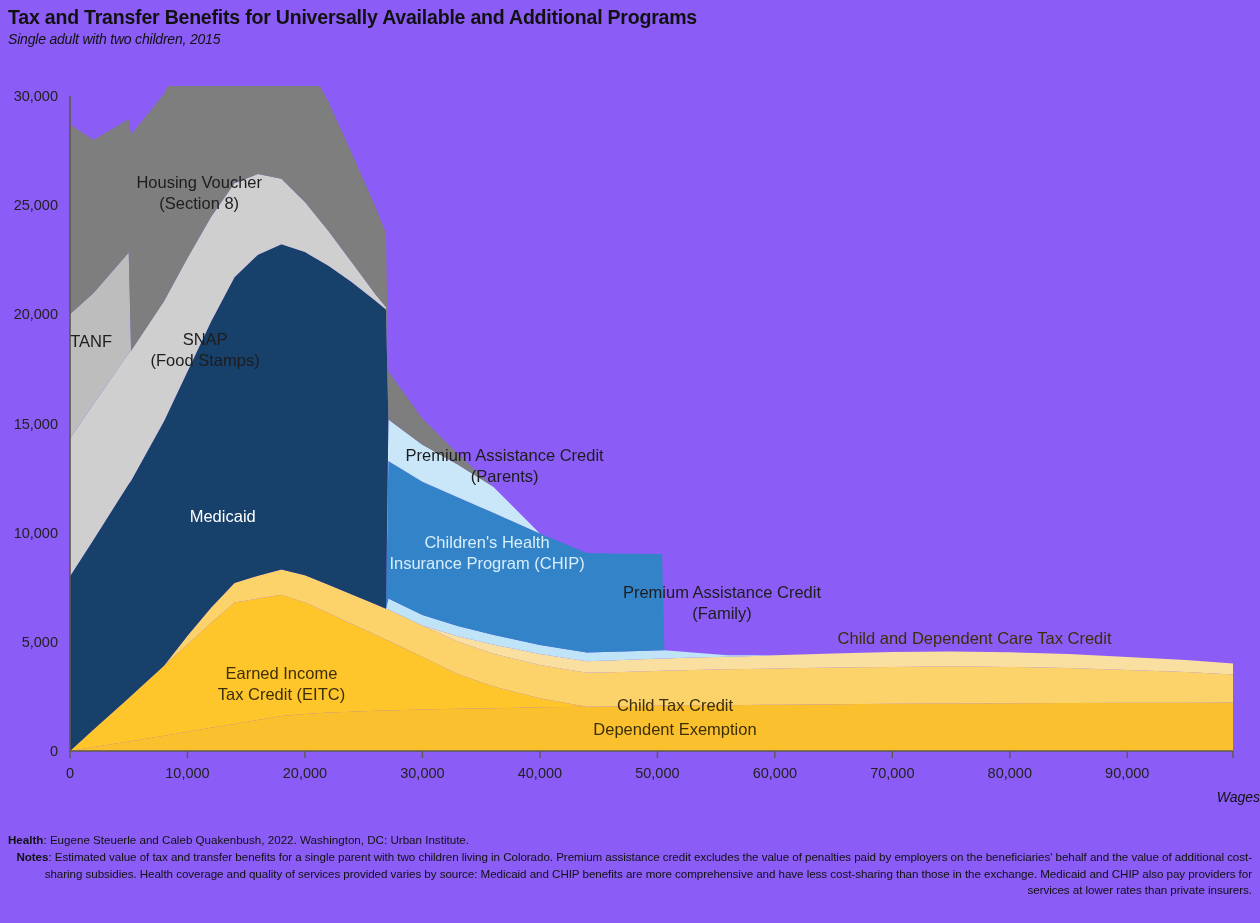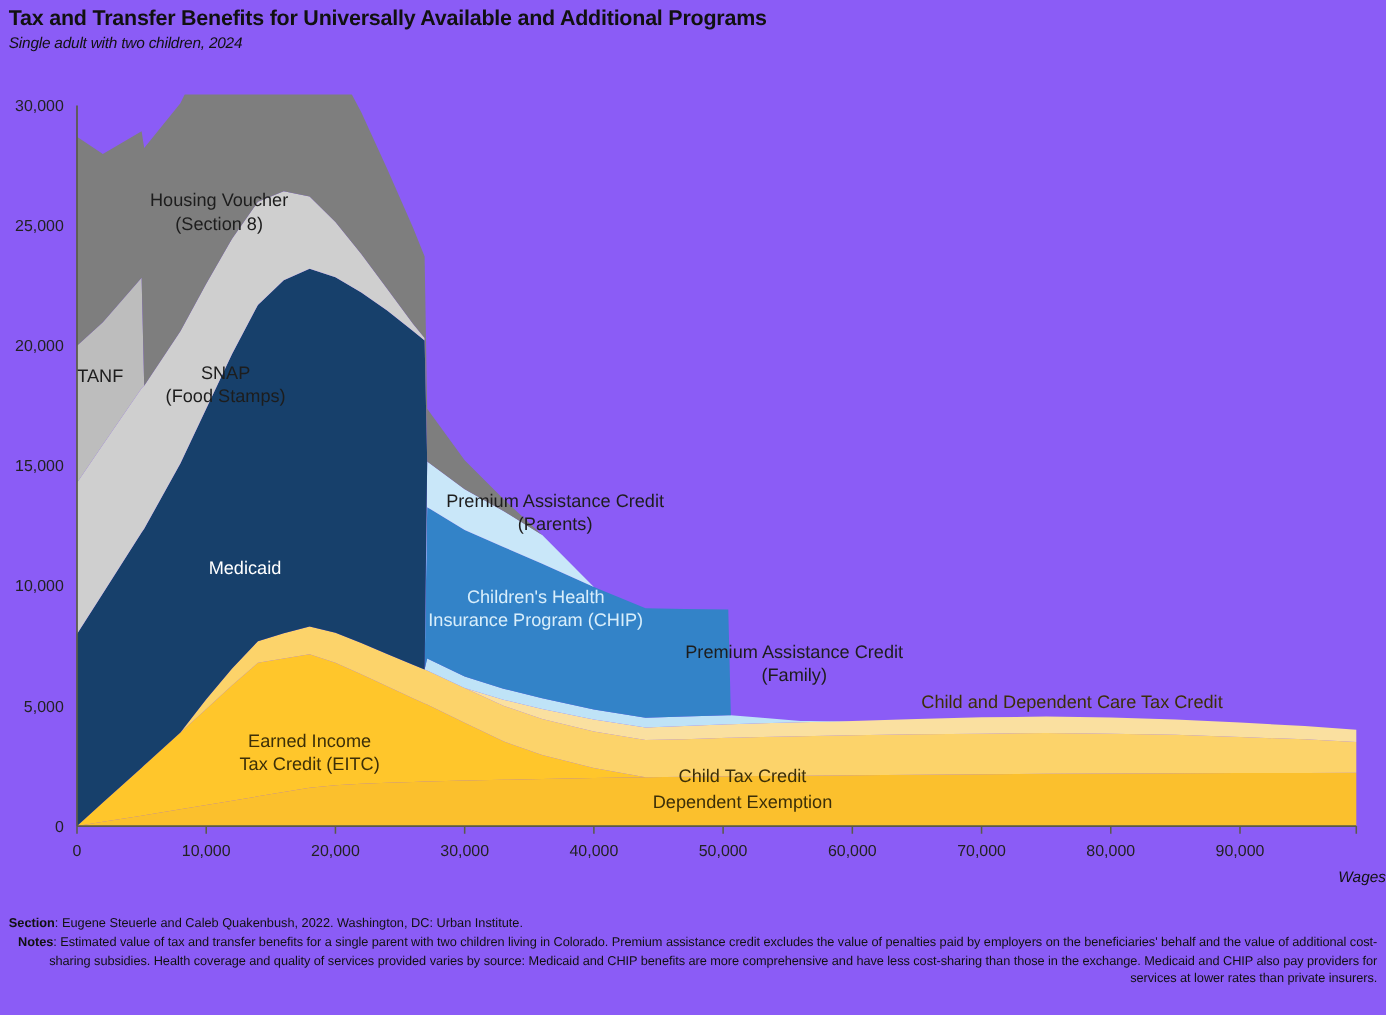--- a/index.html
+++ b/index.html
@@ -78,21 +78,21 @@
   #source-line { margin-bottom: 1px; }
   #notes-line { letter-spacing: -0.05px; text-align: right; }
 </style>
 </head>
 <body>
 
 <div id="page">
 
   <div id="header">
     <div id="chart-title">Tax and Transfer Benefits  for Universally Available and Additional Programs</div>
-    <div id="chart-subtitle">Single adult with two children, 2024</div>
+    <div id="chart-subtitle">Single adult with two children, 2015</div>
   </div>
 
   <div id="plot-wrap">
     <svg id="plot-svg" width="1260" height="700">
       <g id="areas-group">
           <polygon points="70,665 93.4949494949495,661.07 128.73737373737373,655.6116666666667 131.08686868686868,655.175 163.97979797979798,649.7166666666667 187.47474747474746,645.7866666666666 210.96969696969697,641.8566666666667 234.46464646464645,637.9266666666666 257.95959595959596,633.9966666666667 281.4545454545455,630.0666666666666 304.9494949494949,627.8833333333333 328.44444444444446,626.5733333333334 351.93939393939394,625.7 375.4343434343435,624.8266666666667 386.0070707070707,624.39 388.35656565656564,624.39 422.42424242424244,623.5166666666667 457.66666666666663,622.8616666666667 492.90909090909093,622.2066666666667 539.8989898989898,621.3333333333334 586.8888888888889,620.6783333333333 622.1313131313132,620.2416666666667 662.0727272727272,619.5866666666667 664.4222222222222,619.5866666666667 692.6161616161617,619.3683333333333 727.8585858585858,619.15 774.8484848484849,618.7133333333334 833.5858585858585,618.2766666666666 892.3232323232323,617.84 951.060606060606,617.4033333333333 1009.7979797979798,617.185 1068.5353535353534,616.9666666666667 1127.2727272727273,616.7483333333333 1186.010101010101,616.6391666666667 1233,616.53 1233,665 1186.010101010101,665 1127.2727272727273,665 1068.5353535353534,665 1009.7979797979798,665 951.060606060606,665 892.3232323232323,665 833.5858585858585,665 774.8484848484849,665 727.8585858585858,665 692.6161616161617,665 664.4222222222222,665 662.0727272727272,665 622.1313131313132,665 586.8888888888889,665 539.8989898989898,665 492.90909090909093,665 457.66666666666663,665 422.42424242424244,665 388.35656565656564,665 386.0070707070707,665 375.4343434343435,665 351.93939393939394,665 328.44444444444446,665 304.9494949494949,665 281.4545454545455,665 257.95959595959596,665 234.46464646464645,665 210.96969696969697,665 187.47474747474746,665 163.97979797979798,665 131.08686868686868,665 128.73737373737373,665 93.4949494949495,665 70,665" fill="#FBC02D" stroke="none"></polygon>
           <polygon points="70,665 93.4949494949495,643.6033333333334 128.73737373737373,611.945 131.08686868686868,609.7616666666667 163.97979797979798,579.85 187.47474747474746,558.4533333333334 210.96969696969697,537.0566666666666 234.46464646464645,516.5333333333333 257.95959595959596,512.6033333333334 281.4545454545455,508.67333333333335 304.9494949494949,516.5333333333333 328.44444444444446,527.0133333333333 351.93939393939394,537.93 375.4343434343435,548.8466666666667 386.0070707070707,553.65 388.35656565656564,554.5233333333333 422.42424242424244,571.1166666666667 457.66666666666663,587.9283333333333 492.90909090909093,600.3733333333333 539.8989898989898,612.1633333333333 586.8888888888889,620.6783333333333 622.1313131313132,620.2416666666667 662.0727272727272,619.5866666666667 664.4222222222222,619.5866666666667 692.6161616161617,619.3683333333333 727.8585858585858,619.15 774.8484848484849,618.7133333333334 833.5858585858585,618.2766666666666 892.3232323232323,617.84 951.060606060606,617.4033333333333 1009.7979797979798,617.185 1068.5353535353534,616.9666666666667 1127.2727272727273,616.7483333333333 1186.010101010101,616.6391666666667 1233,616.53 1233,616.53 1186.010101010101,616.6391666666667 1127.2727272727273,616.7483333333333 1068.5353535353534,616.9666666666667 1009.7979797979798,617.185 951.060606060606,617.4033333333333 892.3232323232323,617.84 833.5858585858585,618.2766666666666 774.8484848484849,618.7133333333334 727.8585858585858,619.15 692.6161616161617,619.3683333333333 664.4222222222222,619.5866666666667 662.0727272727272,619.5866666666667 622.1313131313132,620.2416666666667 586.8888888888889,620.6783333333333 539.8989898989898,621.3333333333334 492.90909090909093,622.2066666666667 457.66666666666663,622.8616666666667 422.42424242424244,623.5166666666667 388.35656565656564,624.39 386.0070707070707,624.39 375.4343434343435,624.8266666666667 351.93939393939394,625.7 328.44444444444446,626.5733333333334 304.9494949494949,627.8833333333333 281.4545454545455,630.0666666666666 257.95959595959596,633.9966666666667 234.46464646464645,637.9266666666666 210.96969696969697,641.8566666666667 187.47474747474746,645.7866666666666 163.97979797979798,649.7166666666667 131.08686868686868,655.175 128.73737373737373,655.6116666666667 93.4949494949495,661.07 70,665" fill="#FFC62B" stroke="none"></polygon>
           <polygon points="70,665 93.4949494949495,643.6033333333334 128.73737373737373,611.945 131.08686868686868,609.7616666666667 163.97979797979798,579.85 187.47474747474746,549.72 210.96969696969697,521.7733333333333 234.46464646464645,496.8833333333333 257.95959595959596,489.67833333333334 281.4545454545455,483.565 304.9494949494949,489.2416666666667 328.44444444444446,498.63 351.93939393939394,508.45500000000004 375.4343434343435,518.28 386.0070707070707,522.6466666666666 388.35656565656564,523.52 422.42424242424244,539.4583333333334 457.66666666666663,555.615 492.90909090909093,567.6233333333333 539.8989898989898,578.9766666666667 586.8888888888889,586.8366666666667 622.1313131313132,585.9633333333334 662.0727272727272,584.6533333333333 664.4222222222222,584.6533333333333 692.6161616161617,583.9983333333333 727.8585858585858,583.3433333333334 774.8484848484849,582.47 833.5858585858585,581.5966666666667 892.3232323232323,580.9416666666667 951.060606060606,580.2866666666666 1009.7979797979798,580.9416666666667 1068.5353535353534,582.0333333333333 1127.2727272727273,583.9983333333333 1186.010101010101,586.0725 1233,588.5833333333334 1233,616.53 1186.010101010101,616.6391666666667 1127.2727272727273,616.7483333333333 1068.5353535353534,616.9666666666667 1009.7979797979798,617.185 951.060606060606,617.4033333333333 892.3232323232323,617.84 833.5858585858585,618.2766666666666 774.8484848484849,618.7133333333334 727.8585858585858,619.15 692.6161616161617,619.3683333333333 664.4222222222222,619.5866666666667 662.0727272727272,619.5866666666667 622.1313131313132,620.2416666666667 586.8888888888889,620.6783333333333 539.8989898989898,612.1633333333333 492.90909090909093,600.3733333333333 457.66666666666663,587.9283333333333 422.42424242424244,571.1166666666667 388.35656565656564,554.5233333333333 386.0070707070707,553.65 375.4343434343435,548.8466666666667 351.93939393939394,537.93 328.44444444444446,527.0133333333333 304.9494949494949,516.5333333333333 281.4545454545455,508.67333333333335 257.95959595959596,512.6033333333334 234.46464646464645,516.5333333333333 210.96969696969697,537.0566666666666 187.47474747474746,558.4533333333334 163.97979797979798,579.85 131.08686868686868,609.7616666666667 128.73737373737373,611.945 93.4949494949495,643.6033333333334 70,665" fill="#FCD36A" stroke="none"></polygon>
           <polygon points="70,665 93.4949494949495,643.6033333333334 128.73737373737373,611.945 131.08686868686868,609.7616666666667 163.97979797979798,579.85 187.47474747474746,549.72 210.96969696969697,521.7733333333333 234.46464646464645,496.8833333333333 257.95959595959596,489.67833333333334 281.4545454545455,483.565 304.9494949494949,489.2416666666667 328.44444444444446,498.63 351.93939393939394,508.45500000000004 375.4343434343435,518.28 386.0070707070707,522.6466666666666 388.35656565656564,523.52 422.42424242424244,539.4583333333334 457.66666666666663,550.1566666666666 492.90909090909093,558.4533333333334 539.8989898989898,568.06 586.8888888888889,575.265 622.1313131313132,573.955 662.0727272727272,572.4266666666666 664.4222222222222,572.4266666666666 692.6161616161617,571.5533333333333 727.8585858585858,570.6800000000001 774.8484848484849,569.37 833.5858585858585,567.6233333333333 892.3232323232323,566.095 951.060606060606,565.44 1009.7979797979798,566.3133333333333 1068.5353535353534,568.06 1127.2727272727273,570.8983333333333 1186.010101010101,574.0641666666667 1233,577.4483333333334 1233,588.5833333333334 1186.010101010101,586.0725 1127.2727272727273,583.9983333333333 1068.5353535353534,582.0333333333333 1009.7979797979798,580.9416666666667 951.060606060606,580.2866666666666 892.3232323232323,580.9416666666667 833.5858585858585,581.5966666666667 774.8484848484849,582.47 727.8585858585858,583.3433333333334 692.6161616161617,583.9983333333333 664.4222222222222,584.6533333333333 662.0727272727272,584.6533333333333 622.1313131313132,585.9633333333334 586.8888888888889,586.8366666666667 539.8989898989898,578.9766666666667 492.90909090909093,567.6233333333333 457.66666666666663,555.615 422.42424242424244,539.4583333333334 388.35656565656564,523.52 386.0070707070707,522.6466666666666 375.4343434343435,518.28 351.93939393939394,508.45500000000004 328.44444444444446,498.63 304.9494949494949,489.2416666666667 281.4545454545455,483.565 257.95959595959596,489.67833333333334 234.46464646464645,496.8833333333333 210.96969696969697,521.7733333333333 187.47474747474746,549.72 163.97979797979798,579.85 131.08686868686868,609.7616666666667 128.73737373737373,611.945 93.4949494949495,643.6033333333334 70,665" fill="#FAE0A0" stroke="none"></polygon>
           <polygon points="70,665 93.4949494949495,643.6033333333334 128.73737373737373,611.945 131.08686868686868,609.7616666666667 163.97979797979798,579.85 187.47474747474746,549.72 210.96969696969697,521.7733333333333 234.46464646464645,496.8833333333333 257.95959595959596,489.67833333333334 281.4545454545455,483.565 304.9494949494949,489.2416666666667 328.44444444444446,498.63 351.93939393939394,508.45500000000004 375.4343434343435,518.28 386.0070707070707,522.6466666666666 388.35656565656564,512.6033333333334 422.42424242424244,528.9783333333334 457.66666666666663,540.1133333333333 492.90909090909093,548.8466666666667 539.8989898989898,558.89 586.8888888888889,566.5316666666666 622.1313131313132,565.44 662.0727272727272,564.13 664.4222222222222,564.13 692.6161616161617,566.5316666666666 727.8585858585858,569.37 774.8484848484849,569.37 833.5858585858585,567.6233333333333 892.3232323232323,566.095 951.060606060606,565.44 1009.7979797979798,566.3133333333333 1068.5353535353534,568.06 1127.2727272727273,570.8983333333333 1186.010101010101,574.0641666666667 1233,577.4483333333334 1233,577.4483333333334 1186.010101010101,574.0641666666667 1127.2727272727273,570.8983333333333 1068.5353535353534,568.06 1009.7979797979798,566.3133333333333 951.060606060606,565.44 892.3232323232323,566.095 833.5858585858585,567.6233333333333 774.8484848484849,569.37 727.8585858585858,570.6800000000001 692.6161616161617,571.5533333333333 664.4222222222222,572.4266666666666 662.0727272727272,572.4266666666666 622.1313131313132,573.955 586.8888888888889,575.265 539.8989898989898,568.06 492.90909090909093,558.4533333333334 457.66666666666663,550.1566666666666 422.42424242424244,539.4583333333334 388.35656565656564,523.52 386.0070707070707,522.6466666666666 375.4343434343435,518.28 351.93939393939394,508.45500000000004 328.44444444444446,498.63 304.9494949494949,489.2416666666667 281.4545454545455,483.565 257.95959595959596,489.67833333333334 234.46464646464645,496.8833333333333 210.96969696969697,521.7733333333333 187.47474747474746,549.72 163.97979797979798,579.85 131.08686868686868,609.7616666666667 128.73737373737373,611.945 93.4949494949495,643.6033333333334 70,665" fill="#BFE3F7" stroke="none"></polygon>
@@ -148,20 +148,20 @@
           <text x="674.9949494949495" y="624.6083333333333" text-anchor="middle" fill="#3c2f08" font-family="&quot;Liberation Sans&quot;, sans-serif" font-size="16.5"><tspan x="674.9949494949495" dy="0">Child Tax Credit</tspan></text>
           <text x="674.9949494949495" y="648.625" text-anchor="middle" fill="#3c2f08" font-family="&quot;Liberation Sans&quot;, sans-serif" font-size="16.5"><tspan x="674.9949494949495" dy="0">Dependent Exemption</tspan></text>
         </g>
     </svg>
   </div>
 
   <div id="x-axis-title">Wages</div>
 
   <div id="footer">
     <div id="source-line">
-      <span class="lbl">Section</span><span>: Eugene Steuerle and Caleb Quakenbush, 2022. Washington, DC: Urban Institute.</span>
+      <span class="lbl">Health</span><span>: Eugene Steuerle and Caleb Quakenbush, 2022. Washington, DC: Urban Institute.</span>
     </div>
     <div id="notes-line">
       <span class="lbl">Notes</span><span>: Estimated value of tax and transfer benefits for a single parent with two children living in Colorado.  Premium assistance credit excludes the value of penalties paid by employers on the beneficiaries' behalf and the value of additional cost-sharing subsidies. Health coverage and quality of services provided varies by source: Medicaid and CHIP benefits are more comprehensive and have less cost-sharing than those in the exchange. Medicaid and CHIP also pay providers for services at lower rates than private insurers.</span>
     </div>
   </div>
 
 </div>
 
 </body></html>

